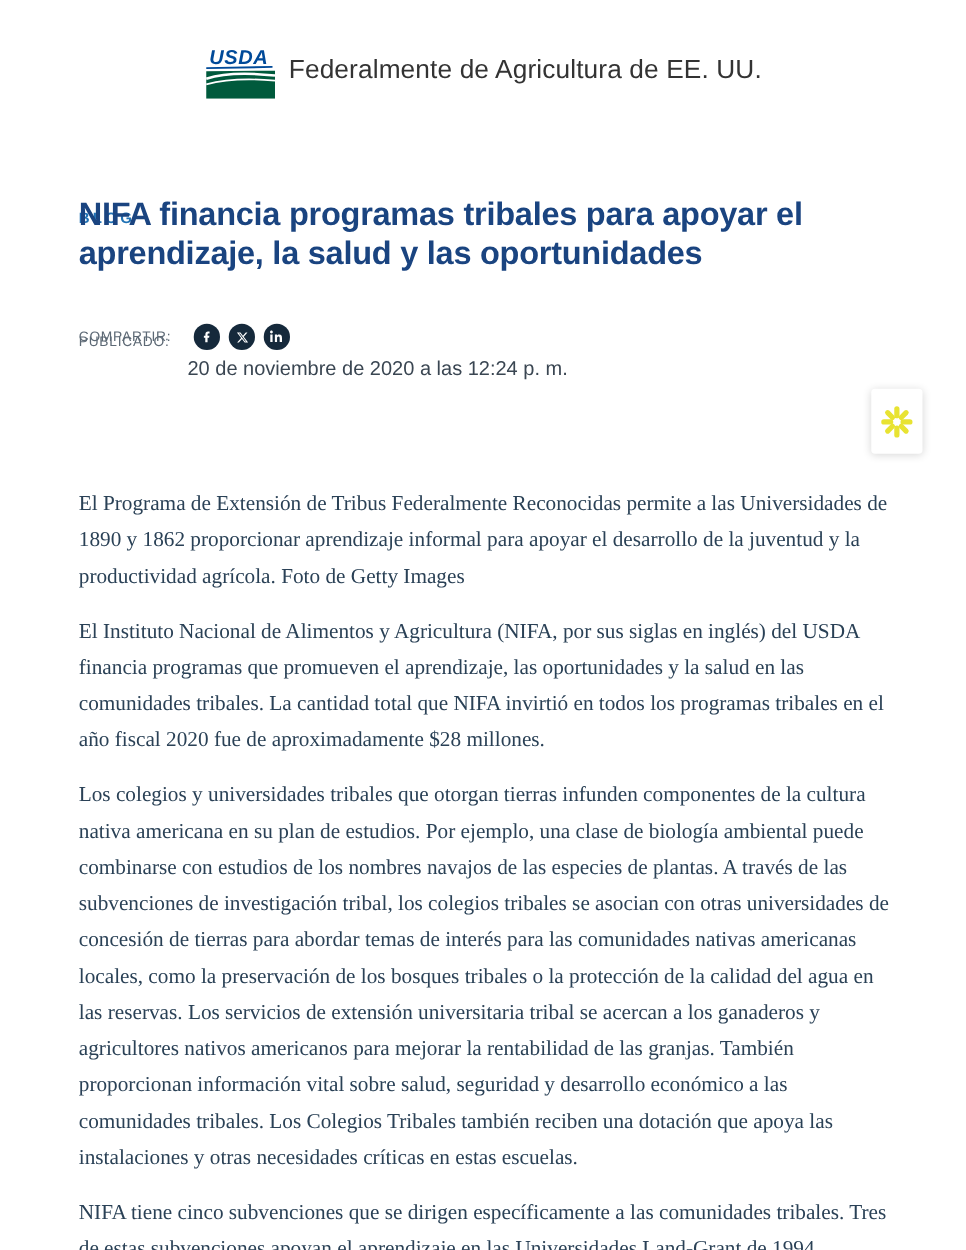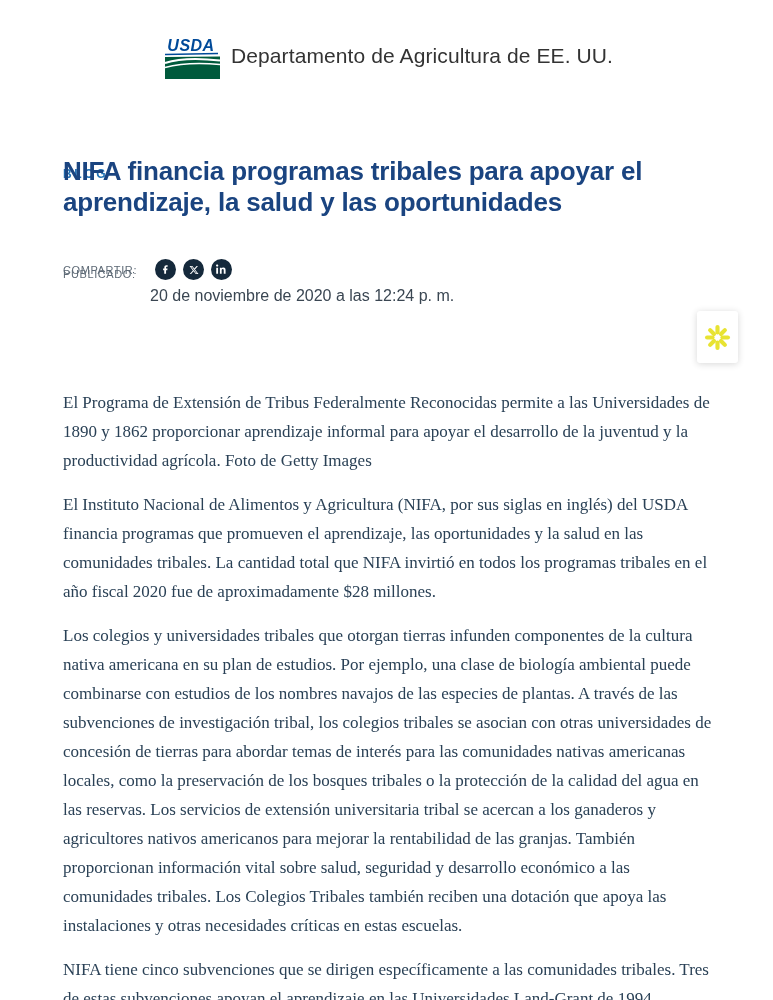--- a/index.html
+++ b/index.html
@@ -67,21 +67,21 @@
 <header class="site-header">
   <a class="logo-link">
     <svg width="57" height="43" viewBox="0 0 57 43">
       <text x="28" y="15" text-anchor="middle" font-family="Liberation Sans, sans-serif" font-weight="bold" font-style="italic" font-size="16" fill="#004a99" letter-spacing="0.5">USDA</text>
       <line x1="2" y1="18.5" x2="55" y2="17.5" stroke="#004a99" stroke-width="1.6"></line>
       <path d="M2 21 L57 20.5 L57 43 L2 43 Z" fill="#005a3c"></path>
       <path d="M2 27 Q 22 20.5, 57 24.5" stroke="#ffffff" stroke-width="2" fill="none"></path>
       <path d="M2 31.5 Q 24 25.5, 57 28.5" stroke="#ffffff" stroke-width="1.3" fill="none"></path>
     </svg>
   </a>
-  <div class="agency-name">Departamento de Agricultura de EE. UU.</div>
+  <div class="agency-name">Federalmente de Agricultura de EE. UU.</div>
 </header>
 
 <div class="eyebrow">BLOG</div>
 
 <h1 class="article-title">NIFA financia programas tribales para apoyar el aprendizaje, la salud y las oportunidades</h1>
 
 <div class="meta-row published">
   <span class="meta-label">PUBLICADO:</span>
   <span class="meta-value">20 de noviembre de 2020 a las 12:24 p. m.</span>
 </div>

